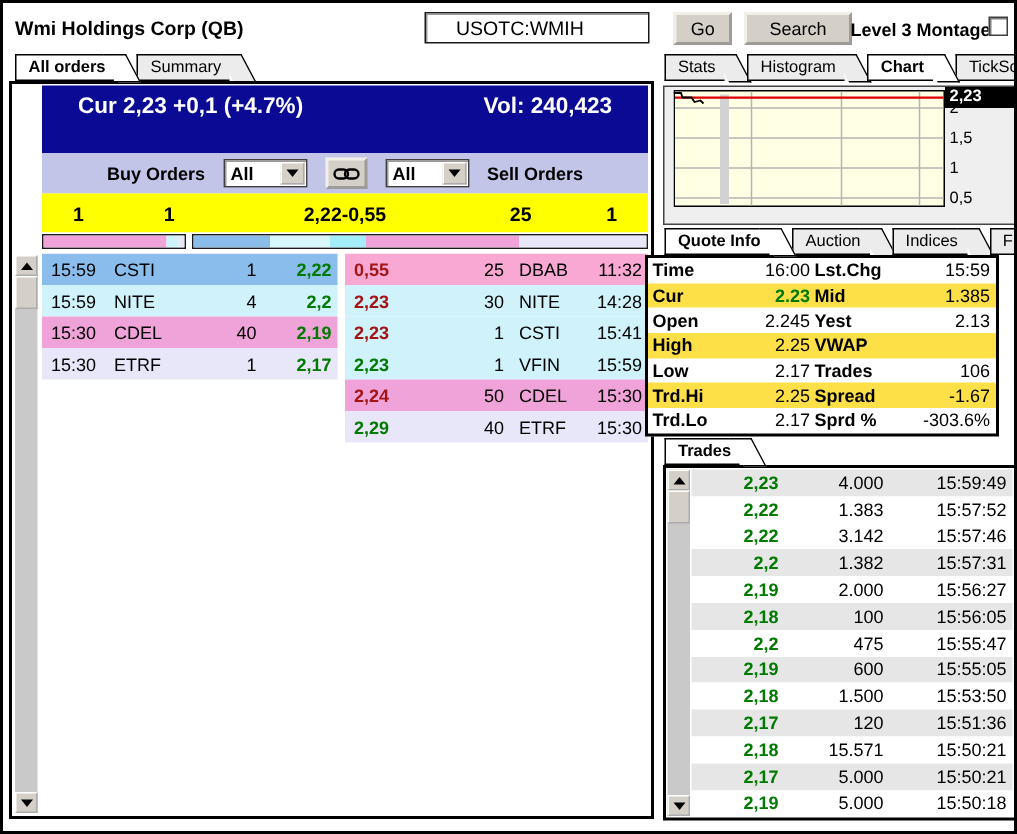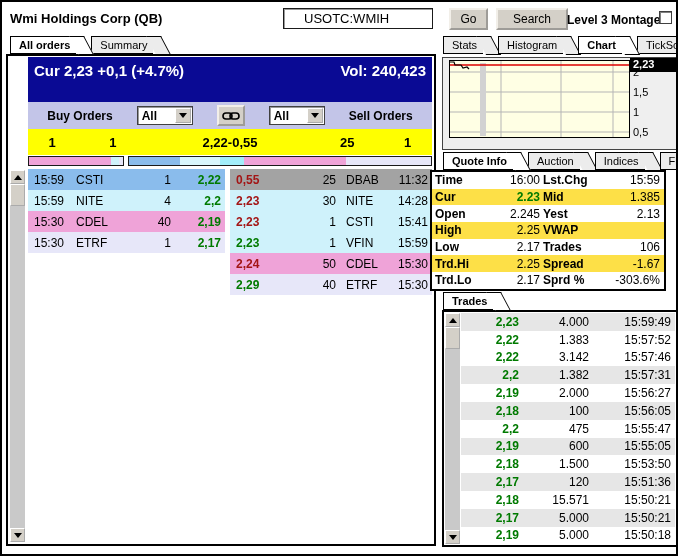--- a/index.html
+++ b/index.html
@@ -24,22 +24,22 @@
   .tab { position:relative; height:18px; line-height:17px; padding:0 6px 0 8px; font-size:11px;
     background:#ececec; border:1px solid #000; border-right:none; margin-right:15px; white-space:nowrap; cursor:pointer; }
   .tab::after { content:""; position:absolute; top:-1px; right:-8px; width:14px; height:calc(100% + 1px);
     background:inherit; border:1px solid #000; border-left:none; transform:skewX(28deg); transform-origin:top left; }
   .tab.active { background:#fff; font-weight:bold; z-index:3; }
   .tab > span { position:relative; z-index:2; }
 
   
   .left-panel { position:absolute; left:4px; top:52px; width:430px; height:492px; border:2px solid #000; background:#fff; }
   .montage { position:absolute; left:20px; top:1px; width:404px; }
-  .blue-hdr { height:45px; padding:5px 6px; display:flex; justify-content:space-between; color:#fff; font-size:15px; font-weight:bold; }
-  .filter-row { height:27px; display:flex; align-items:center; justify-content:center; gap:24px; font-size:12px; font-weight:bold; }
+  .blue-hdr { height:45px; padding:5px 24px; display:flex; justify-content:space-between; color:#fff; font-size:15px; font-weight:bold; }
+  .filter-row { height:27px; display:flex; align-items:center; justify-content:center; gap:12px; font-size:12px; font-weight:bold; }
   .dropdown { width:56px; height:19px; background:#fff; border:1px solid #404040; box-shadow:inset 1px 1px 0 #9a9a9a;
     display:flex; align-items:center; justify-content:space-between; padding-left:4px; font-size:12px; font-weight:bold; cursor:pointer; }
   .dd-btn { width:16px; height:15px; background:#d4d0c8; border:1px outset #fff; margin-right:1px;
     display:flex; align-items:center; justify-content:center; }
   .tri-down { width:0; height:0; border-left:4px solid transparent; border-right:4px solid transparent; border-top:5px solid #000; }
   .tri-up { width:0; height:0; border-left:4px solid transparent; border-right:4px solid transparent; border-bottom:5px solid #000; }
   .chain-btn { width:28px; height:21px; background:#d4d0c8; border:2px outset #f2efe9; display:flex; align-items:center; justify-content:center; cursor:pointer; }
   .totals-row { height:26px; display:flex; align-items:center; font-size:13px; font-weight:bold; }
   .totals-row span { text-align:center; }
   .t0 { width:12%; } .t1 { width:18%; } .t2 { width:40%; } .t3 { width:18%; } .t4 { width:12%; }
@@ -177,21 +177,21 @@
             <span class="cell-r price" style="color: rgb(0, 122, 0);">2,19</span>
           </div>
           <div class="brow" style="background: rgb(231, 231, 249);">
             <span class="cell-l">15:30</span>
             <span class="cell-l">ETRF</span>
             <span class="cell-r">1</span>
             <span class="cell-r price" style="color: rgb(0, 122, 0);">2,17</span>
           </div>
         </div>
         <div class="book book-asks">
-          <div class="brow" style="background: #a3a3a3;">
+          <div class="brow" style="background: #f9a8d4;">
             <span class="cell-l price" style="color: rgb(163, 21, 21);">0,55</span>
             <span class="cell-r">25</span>
             <span class="cell-l">DBAB</span>
             <span class="cell-r">11:32</span>
           </div>
           <div class="brow" style="background: rgb(207, 242, 251);">
             <span class="cell-l price" style="color: rgb(163, 21, 21);">2,23</span>
             <span class="cell-r">30</span>
             <span class="cell-l">NITE</span>
             <span class="cell-r">14:28</span>

